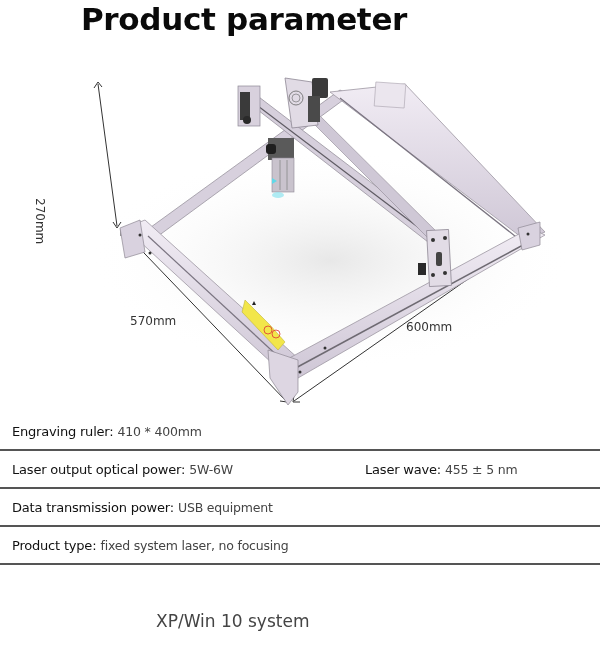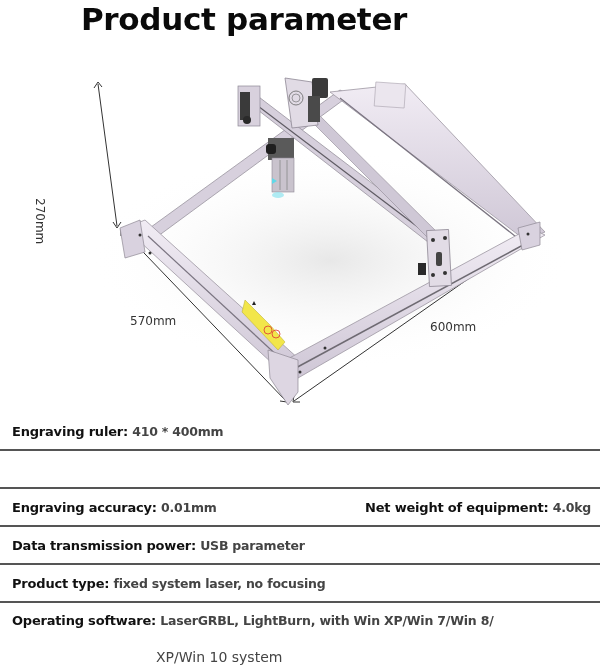--- a/index.html
+++ b/index.html
@@ -3,30 +3,30 @@
   <meta charset="utf-8">
   <style>
     html, body { margin: 0; padding: 0; background: #ffffff; }
     body { width: 600px; height: 671px; position: relative; overflow: hidden; font-family: "Liberation Sans", "DejaVu Sans", sans-serif; color: #111; }
     .title { position: absolute; top: 0; left: 0; width: 488px; text-align: center; font-family: "DejaVu Sans", sans-serif; font-weight: bold; font-size: 31px; letter-spacing: -0.3px; line-height: 38px; color: #0a0a0a; }
     .figure { position: absolute; top: 58px; left: 0; width: 600px; height: 355px; }
     .figure svg { position: absolute; left: 0; top: 0; }
     .dim-label { position: absolute; font-family: "DejaVu Sans", sans-serif; font-size: 12px; color: #333; }
     .dim-270 { left: 8px; top: 140px; transform: rotate(90deg); transform-origin: left top; left: 47px; }
     .dim-570 { left: 130px; top: 256px; }
-    .dim-600 { left: 430px; top: 262px; }
+    .dim-600 { left: 406px; top: 262px; }
     .specs { position: absolute; top: 413px; left: 0; width: 600px; }
     .row { position: relative; height: 38px; border-bottom: 2px solid #555; box-sizing: border-box; display: flex; align-items: center; }
     .row.last { border-bottom: none; height: 80px; align-items: flex-start; padding-top: 8px; }
     .cell { position: absolute; font-family: "DejaVu Sans", sans-serif; font-size: 13px; white-space: nowrap; }
     .cell.left { left: 12px; }
     .cell.right { left: 365px; }
-    .label { color: #111; font-weight: 700; letter-spacing: -0.2px; }
-    .value { color: #444; font-weight: bold; font-size: 12.5px; letter-spacing: -0.2px; }
-    .wrap2 { position: absolute; left: 156px; top: 46px; font-family: "DejaVu Sans", sans-serif; font-size: 14px; color: #444; }
+    .label { color: #111; font-weight: 400; letter-spacing: -0.2px; }
+    .value { color: #444; font-weight: normal; font-size: 12.5px; letter-spacing: -0.2px; }
+    .wrap2 { position: absolute; left: 156px; top: 46px; font-family: "DejaVu Sans", sans-serif; font-size: 17px; color: #444; }
   </style>
 </head>
 <body>
 
 <div class="title">Product parameter</div>
 
 <div class="figure">
   <svg width="600" height="355" viewBox="0 58 600 355">
     <defs>
       <radialGradient id="shadow" cx="50%" cy="50%" r="50%">
@@ -127,43 +127,37 @@
 </div>
 
 <div class="specs">
   <div class="row">
     <div class="cell left">
       <span class="label">Engraving ruler:</span>
       <span class="value">410 * 400mm</span>
     </div>
   </div>
   <div class="row">
-  </div>
-  <div class="row">
     <div class="cell left">
-      <span class="label">Engraving accuracy:</span>
-      <span class="value">0.01mm</span>
+      <span class="label">Laser output optical power:</span>
+      <span class="value">5W-6W</span>
     </div>
     <div class="cell right">
-      <span class="label">Net weight of equipment:</span>
-      <span class="value">4.0kg</span>
+      <span class="label">Laser wave:</span>
+      <span class="value">455 ± 5 nm</span>
     </div>
   </div>
   <div class="row">
     <div class="cell left">
       <span class="label">Data transmission power:</span>
-      <span class="value">USB parameter</span>
+      <span class="value">USB equipment</span>
     </div>
   </div>
   <div class="row">
     <div class="cell left">
       <span class="label">Product type:</span>
       <span class="value">fixed system laser, no focusing</span>
     </div>
   </div>
   <div class="row last">
-    <div class="cell left" style="top:10px">
-      <span class="label">Operating software:</span>
-      <span class="value">LaserGRBL, LightBurn, with Win XP/Win 7/Win 8/</span>
-    </div>
     <div class="wrap2">XP/Win 10 system</div>
   </div>
 </div>
 
 </body></html>

